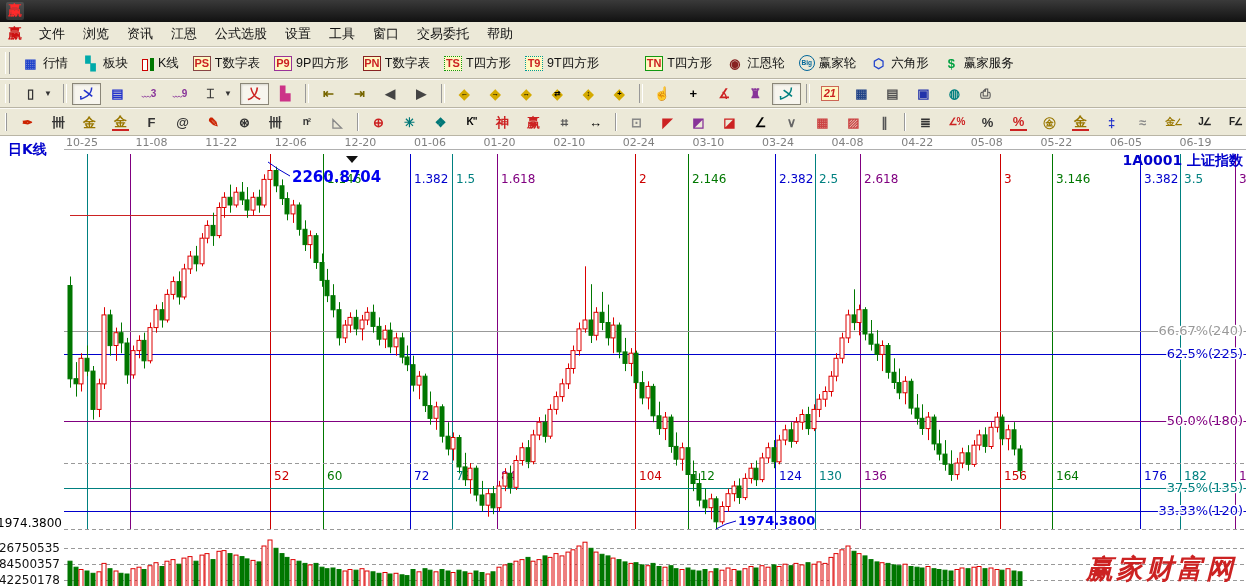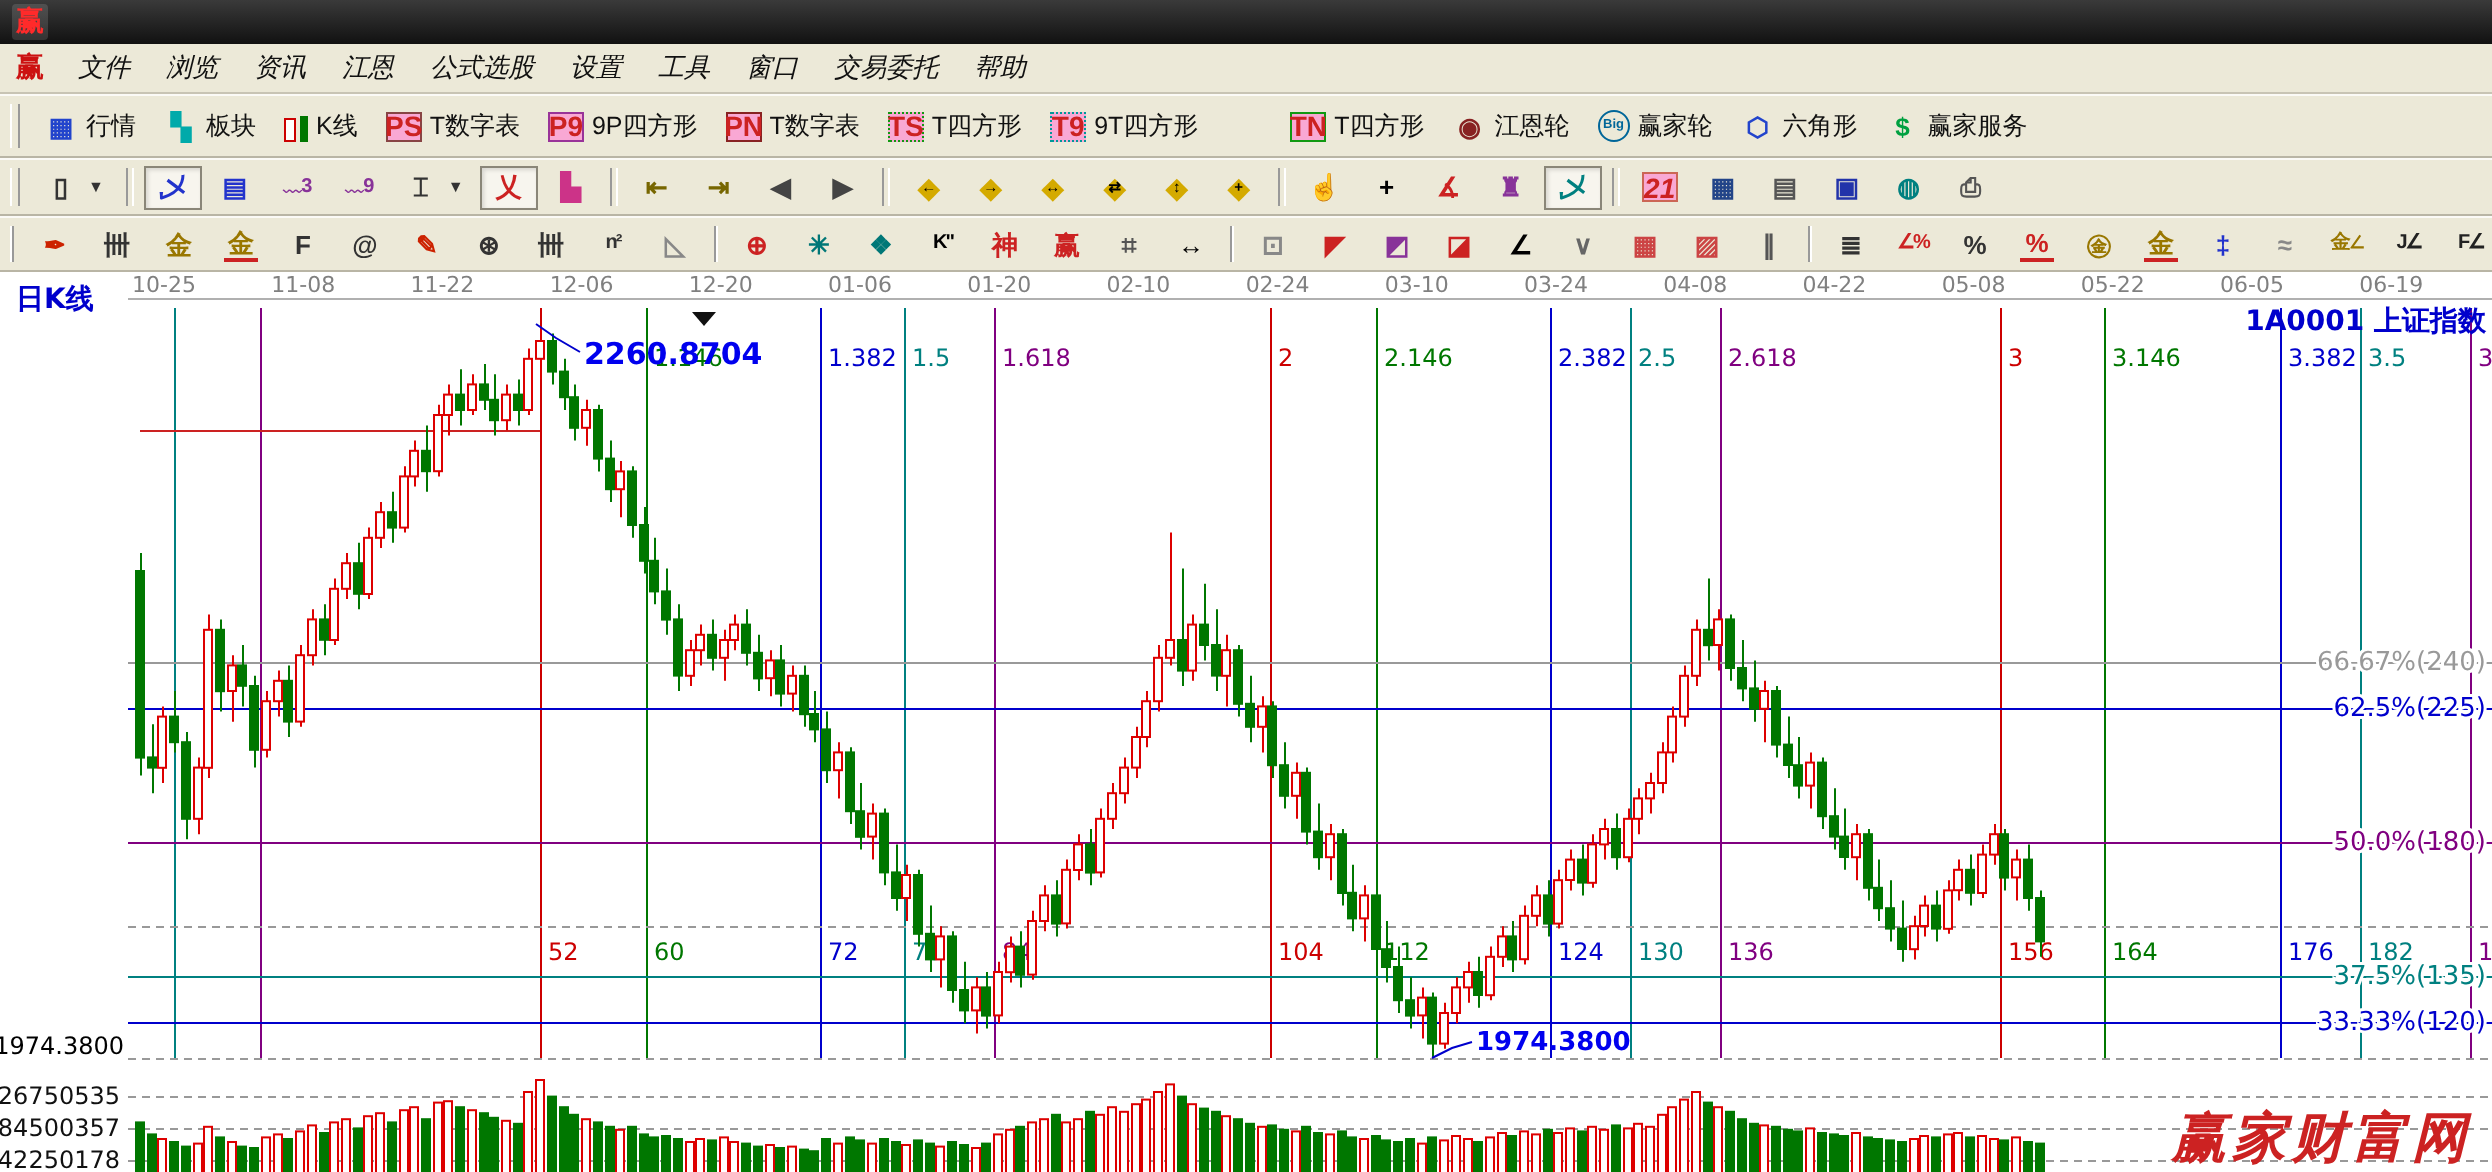--- a/index.html
+++ b/index.html
@@ -6,35 +6,35 @@
   body{width:1246px;height:586px;overflow:hidden;font-family:"Liberation Sans",sans-serif;}
   .app{width:1246px;height:586px;display:flex;flex-direction:column;background:#ece9d8;}
   
   .titlebar{height:22px;flex:0 0 22px;background:linear-gradient(#3a3a3a,#111);color:#fff;
     display:flex;align-items:center;padding:0 6px;font-size:12.5px;}
   .title-logo{color:#ff2a2a;font-weight:bold;font-size:14px;margin-right:6px;background:#fff2;padding:0 2px;border-radius:2px;}
   
   .menubar{height:24px;flex:0 0 24px;background:#ece9d8;display:flex;align-items:center;
     border-bottom:1px solid #c8c4b4;padding:0 4px;font-size:13px;color:#111;}
   .menu-logo{color:#cc1111;font-weight:bold;font-size:14px;margin:0 8px 0 4px;}
-  .menu-item{padding:2px 9px;cursor:default;font-style:italic;}
+  .menu-item{padding:2px 9px;cursor:default;}
   
   .toolbar{display:flex;align-items:center;background:#ece9d8;border-top:1px solid #fbfaf6;
     border-bottom:1px solid #b9b5a5;padding:0 2px;}
   .tb1{height:30px;flex:0 0 30px;}
   .tb2{height:27px;flex:0 0 27px;}
   .tb3{height:26px;flex:0 0 26px;}
   .grip{width:3px;height:72%;border-left:1px solid #fff;border-right:1px solid #999;margin:0 5px 0 3px;}
   .tsep{width:2px;height:70%;border-left:1px solid #999;border-right:1px solid #fff;margin:0 4px;}
   .tb-btn{display:flex;align-items:center;gap:4px;padding:2px 5px;margin:0 1px;border:1px solid transparent;
     font-size:12.5px;color:#111;cursor:default;white-space:nowrap;}
   .tb-btn.sel{border:1px solid #8a8678;background:#f7f5ee;box-shadow:inset 1px 1px 2px #00000022;}
   .ic{display:inline-flex;align-items:center;justify-content:center;width:17px;height:16px;
     font-size:13px;line-height:1;font-weight:bold;}
-  .ic.boxed{width:16px;height:13px;font-size:14px;border:1px solid;background:#f9a8d4;}
+  .ic.boxed{width:16px;height:13px;font-size:11px;border:1px solid;background:#fef9c3;}
   .ic.dotted{border-style:dotted;}
   .ic.round{border:1.5px solid;border-radius:50%;font-size:6.5px;width:14px;height:14px;}
   .ic.small2{font-size:10px;letter-spacing:-1px;}
   .dd{font-size:8px;color:#333;margin-left:1px;}
   .dia{position:relative;display:inline-flex;align-items:center;justify-content:center;width:17px;height:16px;}
   .dia .base{font-size:15px;}
   .dia .arr{position:absolute;font-size:7.5px;color:#000;font-weight:bold;}
   .candle-ic{display:inline-flex;align-items:flex-end;gap:2px;height:15px;}
   .candle-ic i{display:block;width:4px;}
   .candle-ic .cr{height:10px;border:1px solid #cc0000;background:#fff;}

